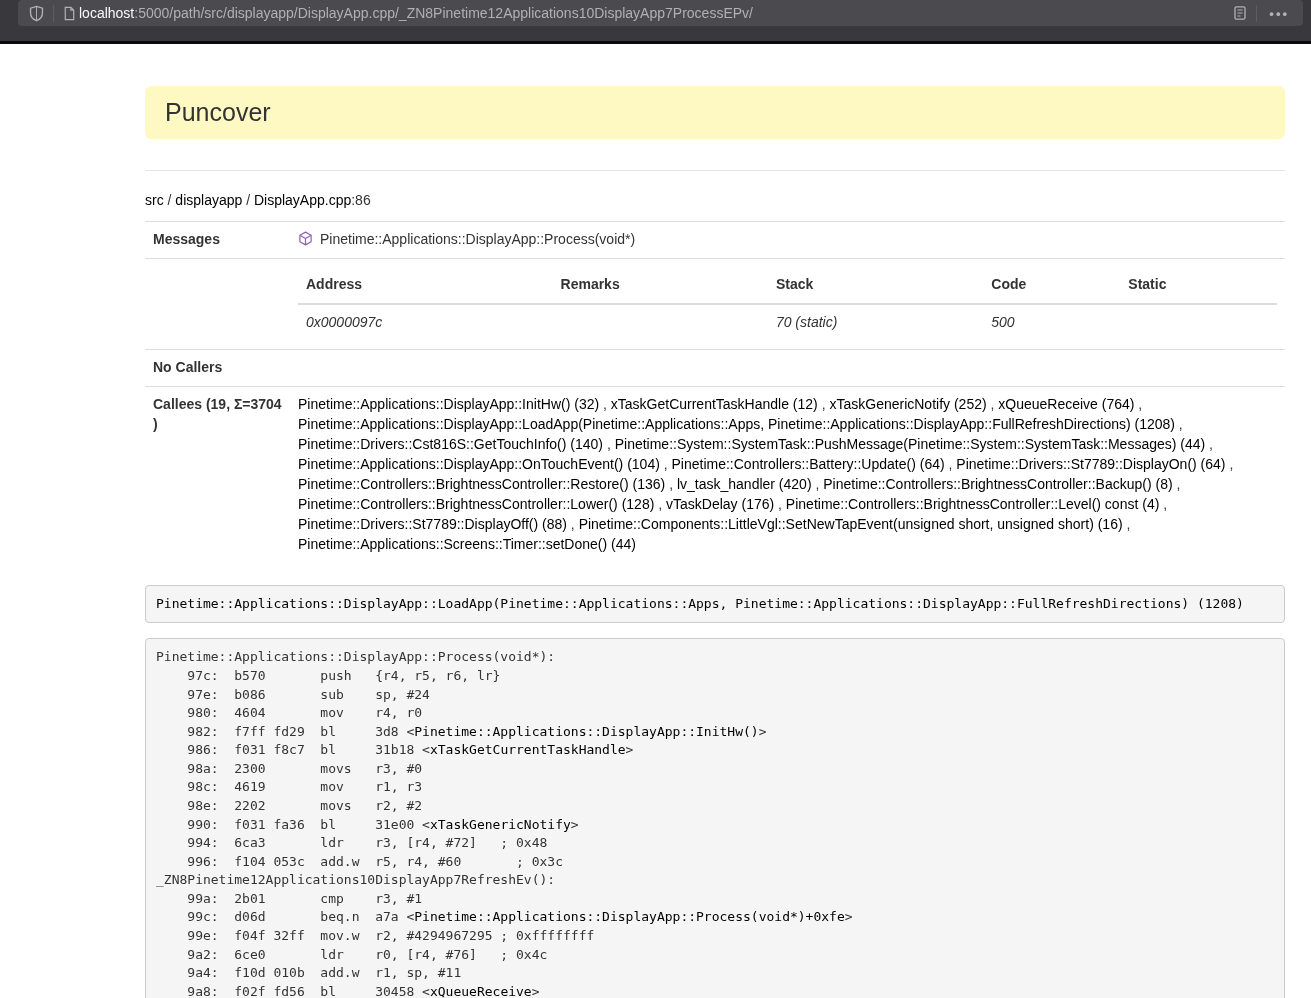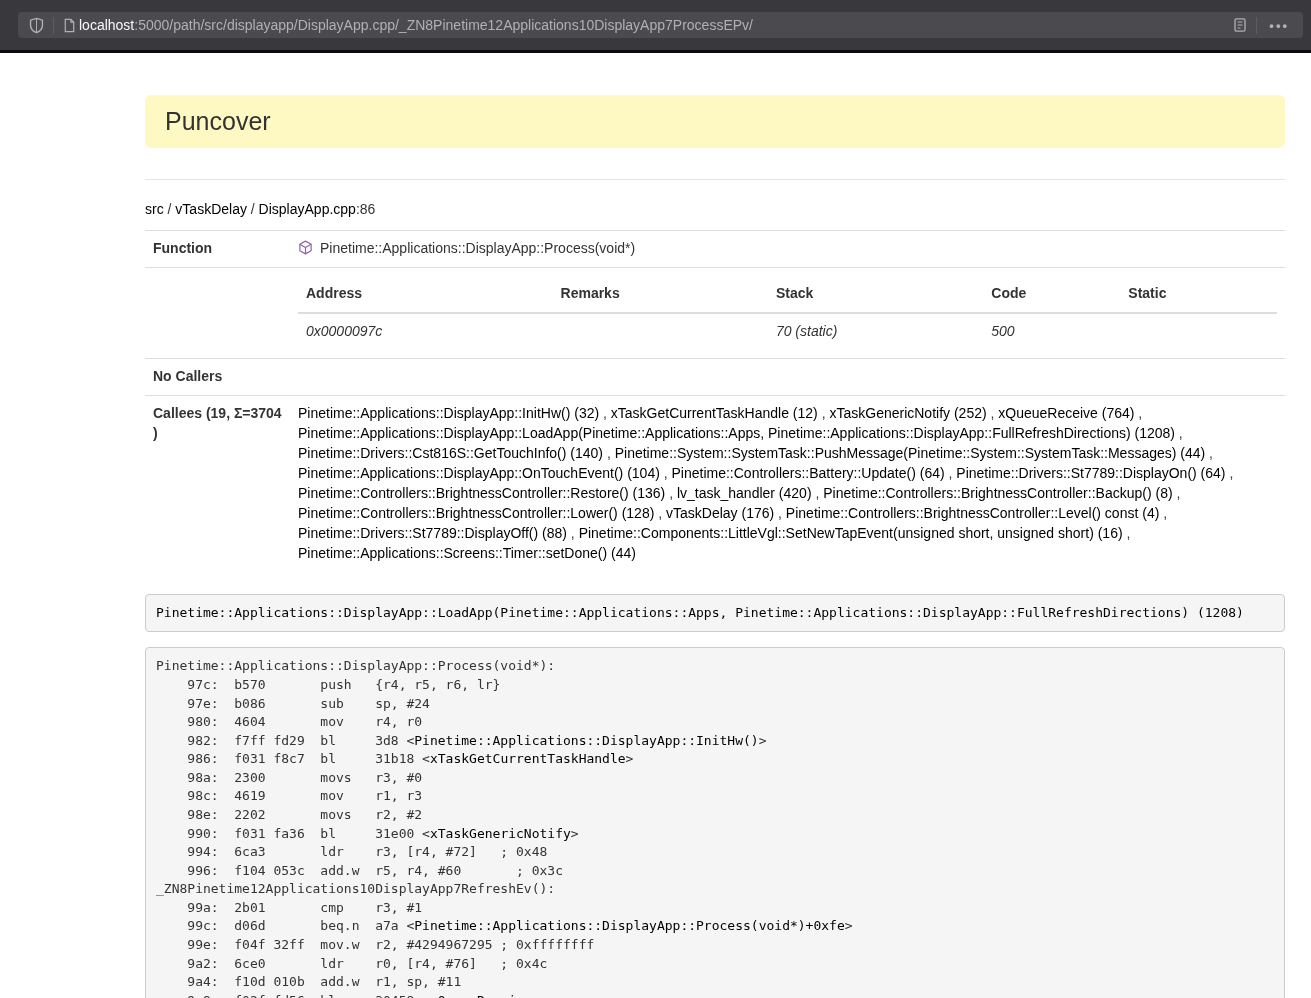--- a/index.html
+++ b/index.html
@@ -3,21 +3,21 @@
 <meta charset="utf-8">
 <style>
   * { box-sizing: border-box; }
   html, body { margin:0; padding:0; }
   body {
     width:1311px; height:998px; overflow:hidden; background:#fff;
     font-family:"Liberation Sans", sans-serif; font-size:14px; color:#333;
   }
   
   .browser-bar {
-    height:53px; background:#38383d; display:flex; align-items:center;
+    height:44px; background:#38383d; display:flex; align-items:flex-start;
     padding:0 8px 0 18px; border-bottom:3px solid #0b0b0d;
   }
   .urlbar {
     flex:1; height:26px; background:#4a4a4f; border-radius:4px;
     display:flex; align-items:center; padding:0 10px; color:#b1b1b3;
     font-size:14px; min-width:0;
   }
   .urlbar .vsep { width:1px; height:17px; background:#5c5c61; margin:0 8px; flex:none; }
   .urlbar svg { flex:none; display:block; }
   .url-text { white-space:nowrap; overflow:hidden; margin-left:2px; flex:1; }
@@ -88,26 +88,26 @@
 </div>
 
 <div class="content">
 
   <div class="jumbotron">
     <h1>Puncover</h1>
   </div>
 
   <hr class="rule">
 
-  <p class="breadcrumb-line"><a class="lnk">src</a><span> / </span><a class="lnk">vTaskDelay</a><span> / </span><a class="lnk">DisplayApp.cpp</a><span>:86</span></p>
+  <p class="breadcrumb-line"><a class="lnk">src</a><span> / </span><a class="lnk">displayapp</a><span> / </span><a class="lnk">DisplayApp.cpp</a><span>:86</span></p>
 
   <table class="main">
     <tbody>
       <tr>
-        <th class="rowlabel">Function</th>
+        <th class="rowlabel">Messages</th>
         <td>
           <svg class="fn-icon" width="15" height="15" viewBox="0 0 16 16" fill="none" stroke="#8e63b5" stroke-width="1.3" stroke-linejoin="round">
             <path d="M8 1.2 L14 4.6 V11.4 L8 14.8 L2 11.4 V4.6 Z"></path>
             <path d="M2 4.6 L8 8 L14 4.6 M8 8 V14.8"></path>
           </svg><span>Pinetime::Applications::DisplayApp::Process(void*)</span>
         </td>
       </tr>
       <tr>
         <th class="rowlabel"></th>
         <td>

